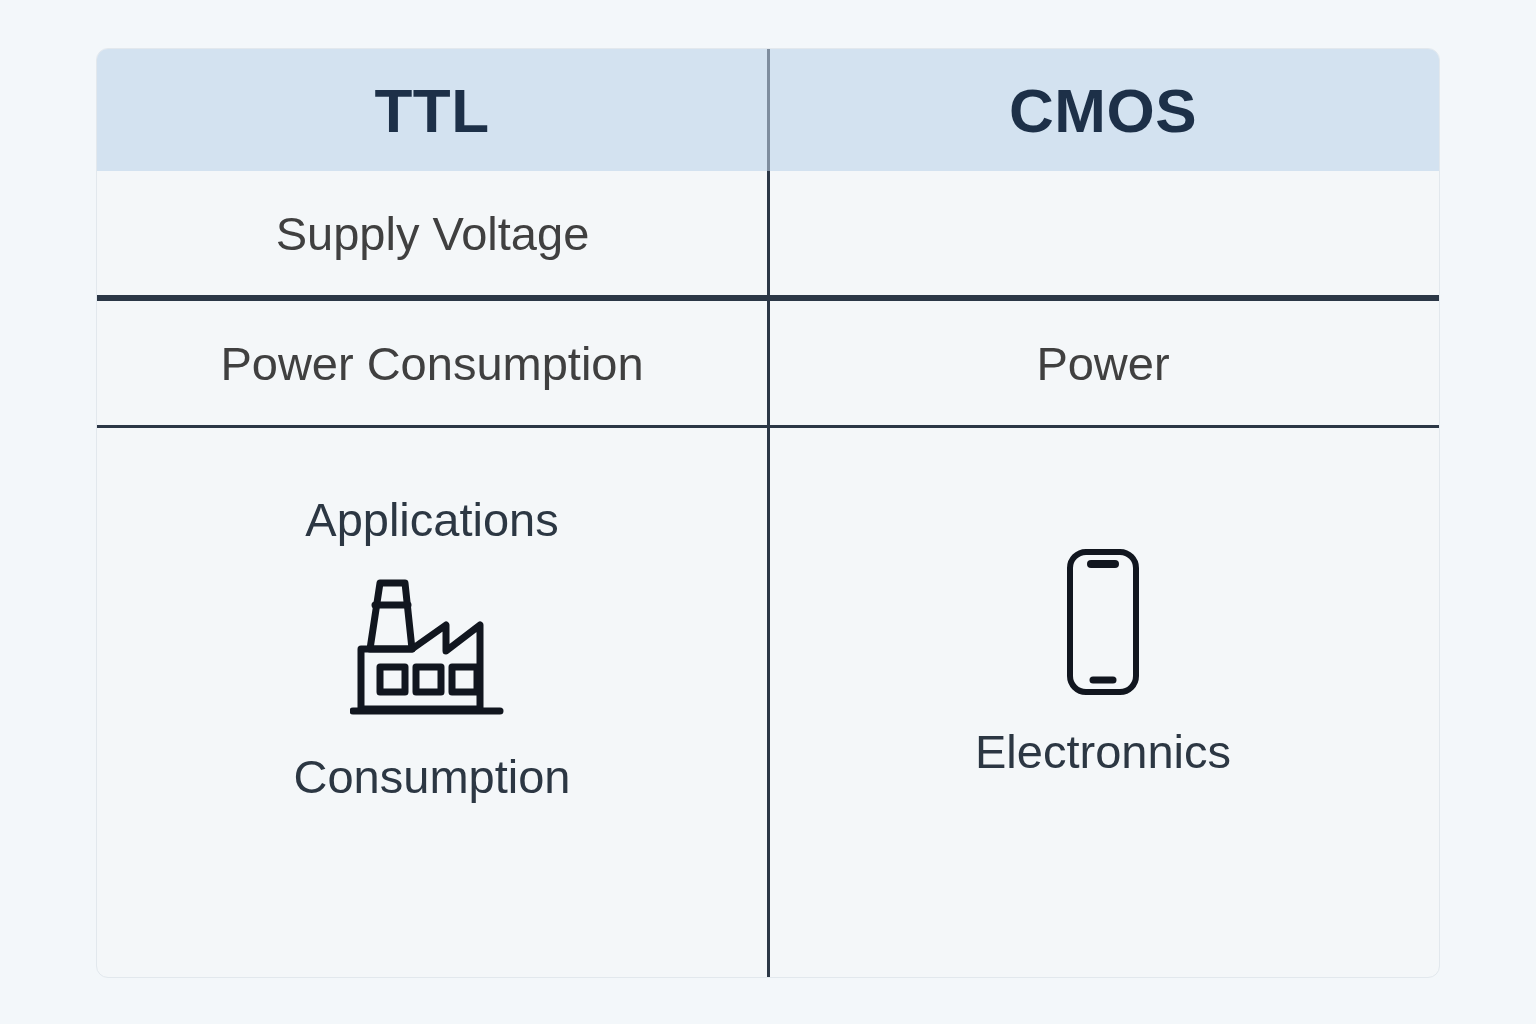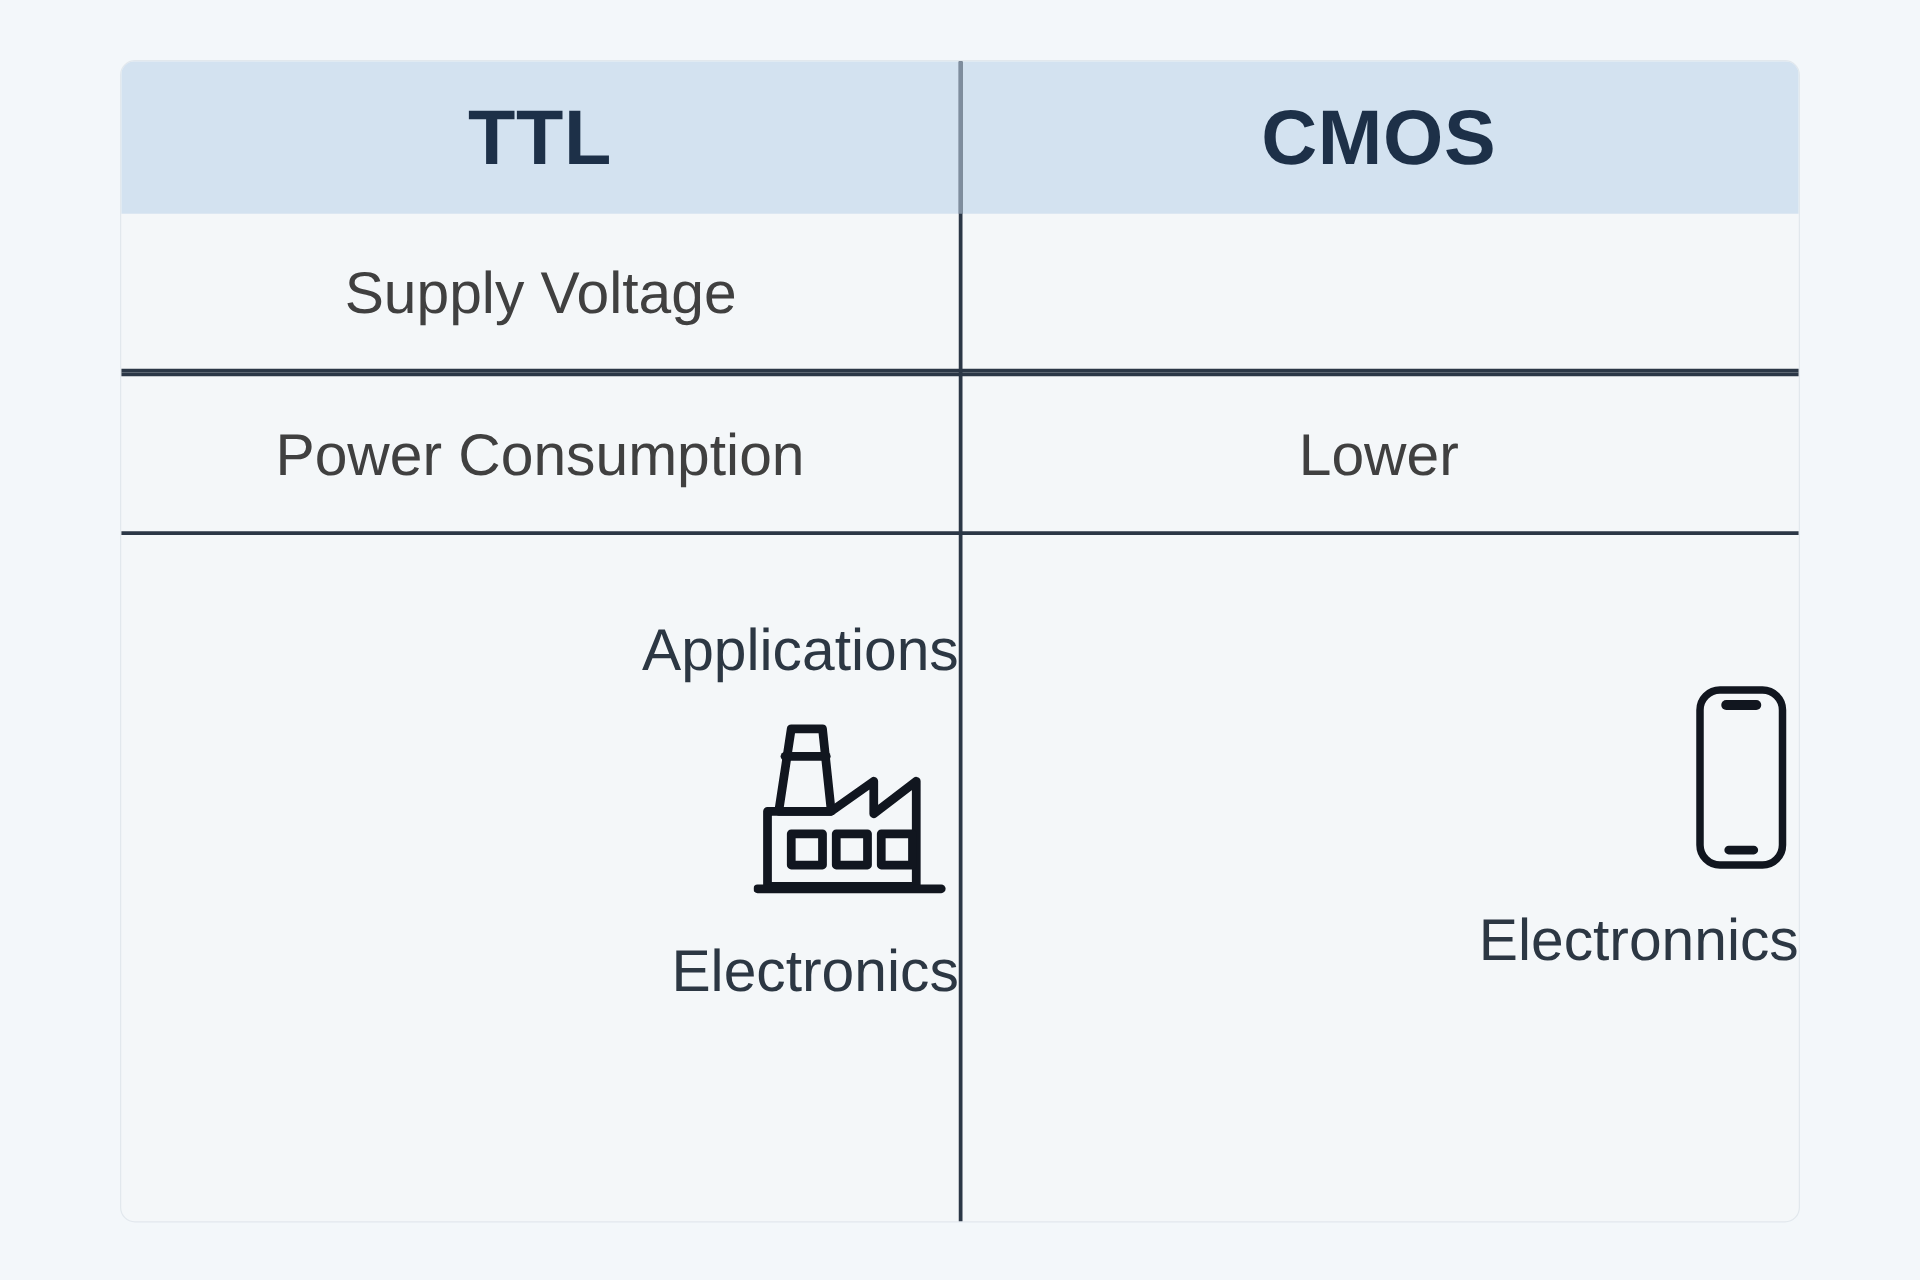--- a/index.html
+++ b/index.html
@@ -110,21 +110,20 @@
 
   
   .row-apps {
     height: 437px;
   }
   .row-apps .cell {
     height: 437px;
     flex-direction: column;
     justify-content: center;
     padding-top: 6px;
-    align-items: flex-end;
   }
   .apps-title {
     color: #2c3743;
     font-size: 47px;
     font-weight: 400;
     line-height: 1.06;
     white-space: pre-line;
   }
   .apps-icon {
     margin: 26px 0 26px 0;
@@ -158,21 +157,21 @@
 
       <div class="row row-data">
         <div class="cell left">Supply Voltage</div>
       </div>
       <div class="rule"></div>
 
       <div class="rule"></div>
 
       <div class="row row-data">
         <div class="cell left">Power Consumption</div>
-        <div class="cell right">Lower</div>
+        <div class="cell right">Power</div>
       </div>
       <div class="rule"></div>
 
       <div class="row row-apps">
 
         <div class="cell left">
           <div class="apps-title">Applications</div>
 
           <div class="apps-icon">
             <svg class="icon-svg" width="164" height="152" viewBox="0 0 164 152" fill="none" stroke="#11161f" stroke-width="7" stroke-linecap="round" stroke-linejoin="round">
@@ -183,21 +182,21 @@
               <path d="M11 78 H62 L96 54 V80 L130 54 V138 H11 Z"></path>
 
               <rect x="30" y="96" width="25" height="25"></rect>
               <rect x="66" y="96" width="25" height="25"></rect>
               <rect x="102" y="96" width="25" height="25"></rect>
 
               <path d="M3 140 H150"></path>
             </svg>
           </div>
 
-          <div class="apps-caption">Electronics</div>
+          <div class="apps-caption">Consumption</div>
         </div>
 
         <div class="cell right">
 
           <div class="apps-icon">
             <svg class="icon-svg" width="92" height="152" viewBox="0 0 92 152" fill="none" stroke="#11161f" stroke-width="6" stroke-linecap="round" stroke-linejoin="round">
               <rect x="13" y="6" width="66" height="140" rx="16" ry="16"></rect>
               <path d="M34 18 H58" stroke-width="8"></path>
               <path d="M36 134 H56" stroke-width="7"></path>
             </svg>

